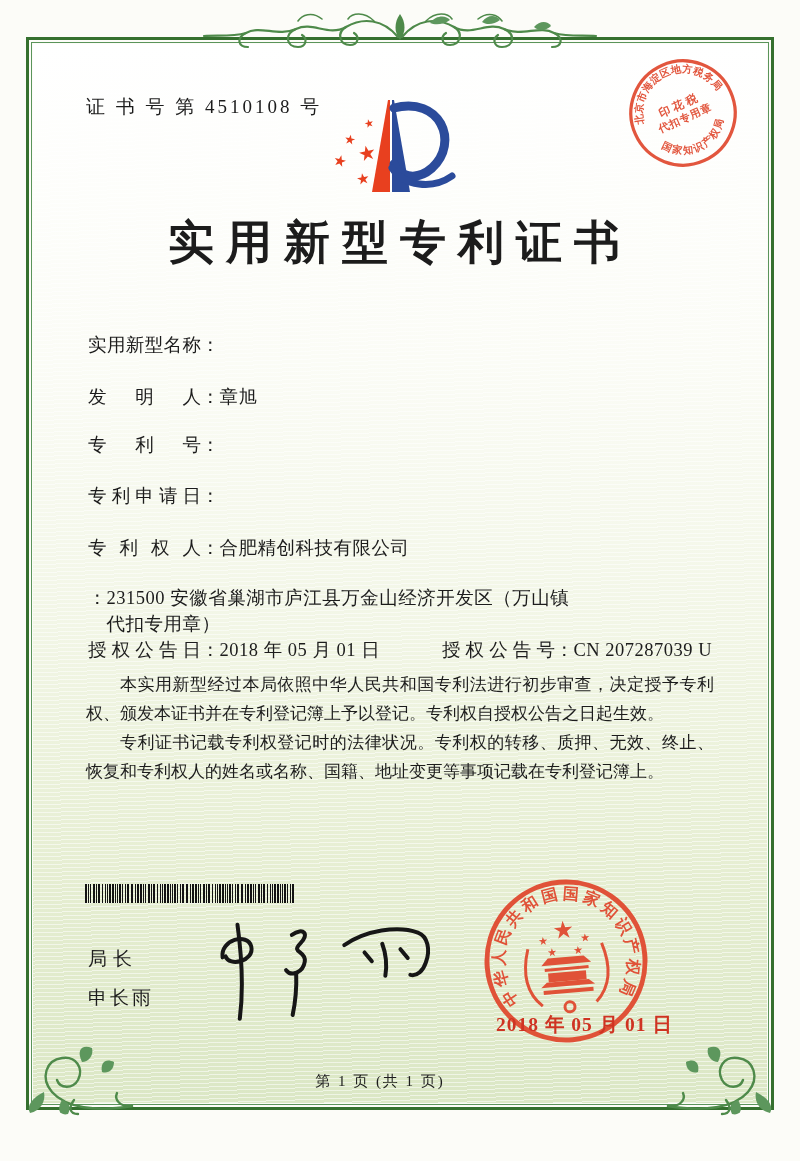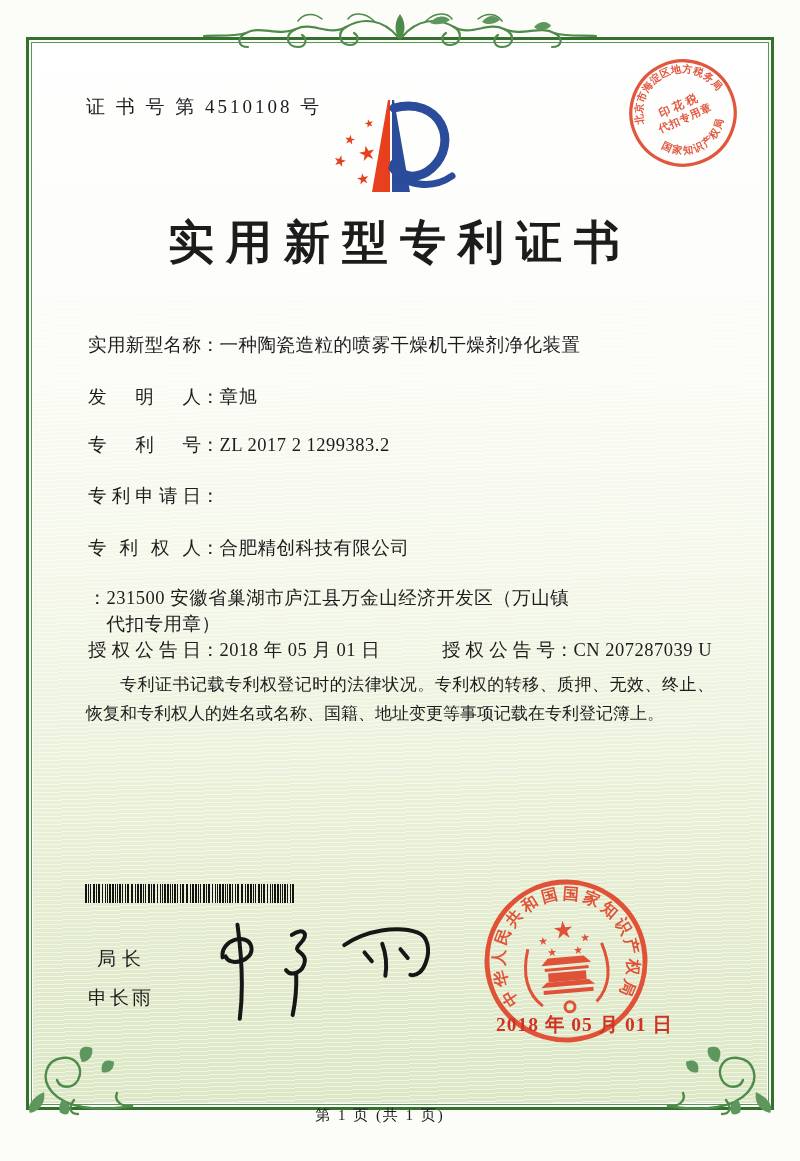--- a/index.html
+++ b/index.html
@@ -42,31 +42,31 @@
   .f-colon{flex:0 0 auto;}
   .f-value{letter-spacing:.5px;}
   .grant-group{display:flex;}
   .grant-right{margin-left:auto;}
   .paras{position:absolute;left:86px;top:670px;width:628px;font-size:17px;line-height:29px;text-align:justify;}
   .paras p{margin:0;text-indent:2em;}
   
   .barcode{position:absolute;left:85px;top:884px;width:213px;height:19px;display:flex;align-items:stretch;}
   .barcode span{display:block;height:100%;background:#131313;}
   
-  .sig-title{position:absolute;left:97px;top:946px;font-size:19px;letter-spacing:6px;}
+  .sig-title{position:absolute;left:88px;top:946px;font-size:19px;letter-spacing:6px;}
   .sig-name{position:absolute;left:88px;top:985px;font-size:19px;letter-spacing:3px;font-family:Liberation Mono, monospace;}
   .sig-hand{position:absolute;left:205px;top:912px;transform:rotate(-2deg);}
   
   .tax-seal{position:absolute;left:626px;top:56px;transform:rotate(-24deg);opacity:.93;}
   .issue-seal{position:absolute;left:481px;top:876px;transform:rotate(-5deg);opacity:.95;}
   .issue-date{
     position:absolute;left:496px;top:1011px;font-size:19.5px;font-weight:700;
     color:#cf3322;letter-spacing:1px;
   }
-  .footer{position:absolute;left:0;top:1072px;width:760px;text-align:center;font-size:15px;letter-spacing:2px;margin-top:34px;}
+  .footer{position:absolute;left:0;top:1072px;width:760px;text-align:center;font-size:15px;letter-spacing:2px;}
   .seal-text{font-weight:600;}
 </style>
 </head>
 <body>
 
 <div class="frame">
   <div class="frame-bg"></div>
   <div class="frame-inner"></div>
 </div>
 
@@ -145,31 +145,29 @@
     <text x="12" y="72" font-size="15" transform="rotate(14 12 67)">★</text>
     <text x="35" y="90" font-size="15" transform="rotate(-10 35 85)">★</text>
   </g>
 </svg>
 
 <div class="title">实用新型专利证书</div>
 
 <div class="row" style="top:332px">
   <span class="f-label">实用新型名称</span>
     <span class="f-colon">：</span>
-  <span class="f-value">一种陶瓷造粒的喷雾干燥机干燥剂净化装置</span>
 </div>
 <div class="row" style="top:384px">
   <span class="f-label">发明人</span>
     <span class="f-colon">：</span>
   <span class="f-value">章旭</span>
 </div>
 <div class="row" style="top:432px">
   <span class="f-label">专利号</span>
     <span class="f-colon">：</span>
-  <span class="f-value">ZL 2017 2 1299383.2</span>
 </div>
 <div class="row" style="top:483px">
   <span class="f-label">专利申请日</span>
     <span class="f-colon">：</span>
 </div>
 <div class="row" style="top:535px">
   <span class="f-label">专利权人</span>
     <span class="f-colon">：</span>
   <span class="f-value">合肥精创科技有限公司</span>
 </div>
@@ -185,20 +183,21 @@
     <span class="f-value">2018 年 05 月 01 日</span>
   </span>
   <span class="grant-group grant-right">
     <span class="f-label">授权公告号</span>
       <span class="f-colon">：</span>
     <span class="f-value">CN 207287039 U</span>
   </span>
 </div>
 
 <div class="paras">
+  <p>本实用新型经过本局依照中华人民共和国专利法进行初步审查，决定授予专利权、颁发本证书并在专利登记簿上予以登记。专利权自授权公告之日起生效。</p>
   <p>专利证书记载专利权登记时的法律状况。专利权的转移、质押、无效、终止、恢复和专利权人的姓名或名称、国籍、地址变更等事项记载在专利登记簿上。</p>
 </div>
 
 <div class="barcode">
     <span style="width:2px;margin-right:1px"></span>
     <span style="width:1px;margin-right:1px"></span>
     <span style="width:1px;margin-right:2px"></span>
     <span style="width:2px;margin-right:1px"></span>
     <span style="width:1px;margin-right:1px"></span>
     <span style="width:2px;margin-right:2px"></span>

